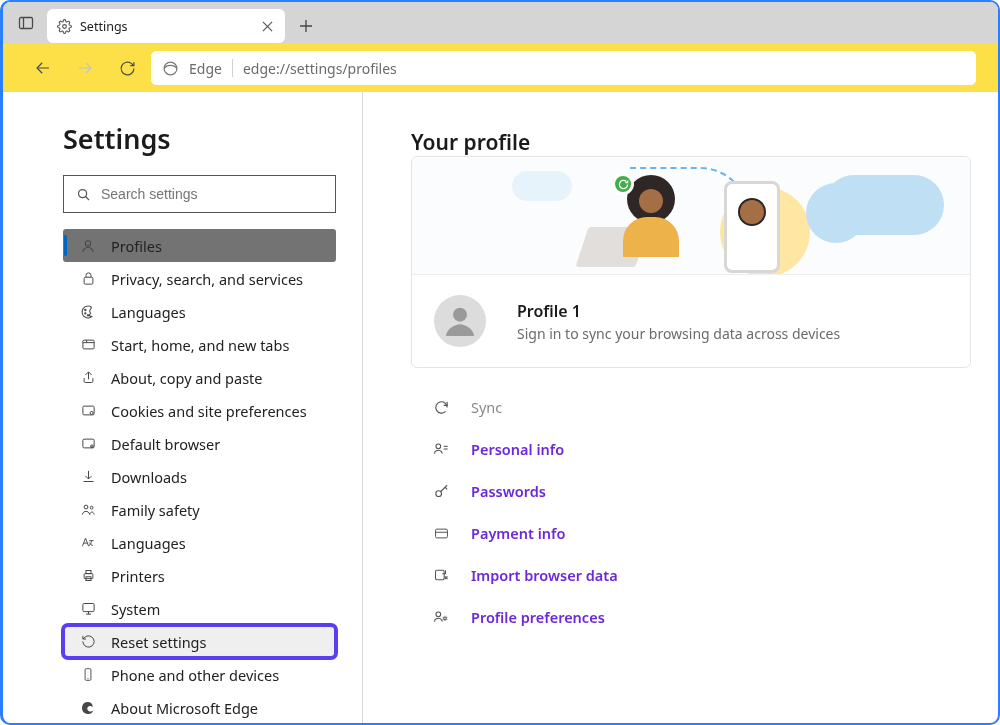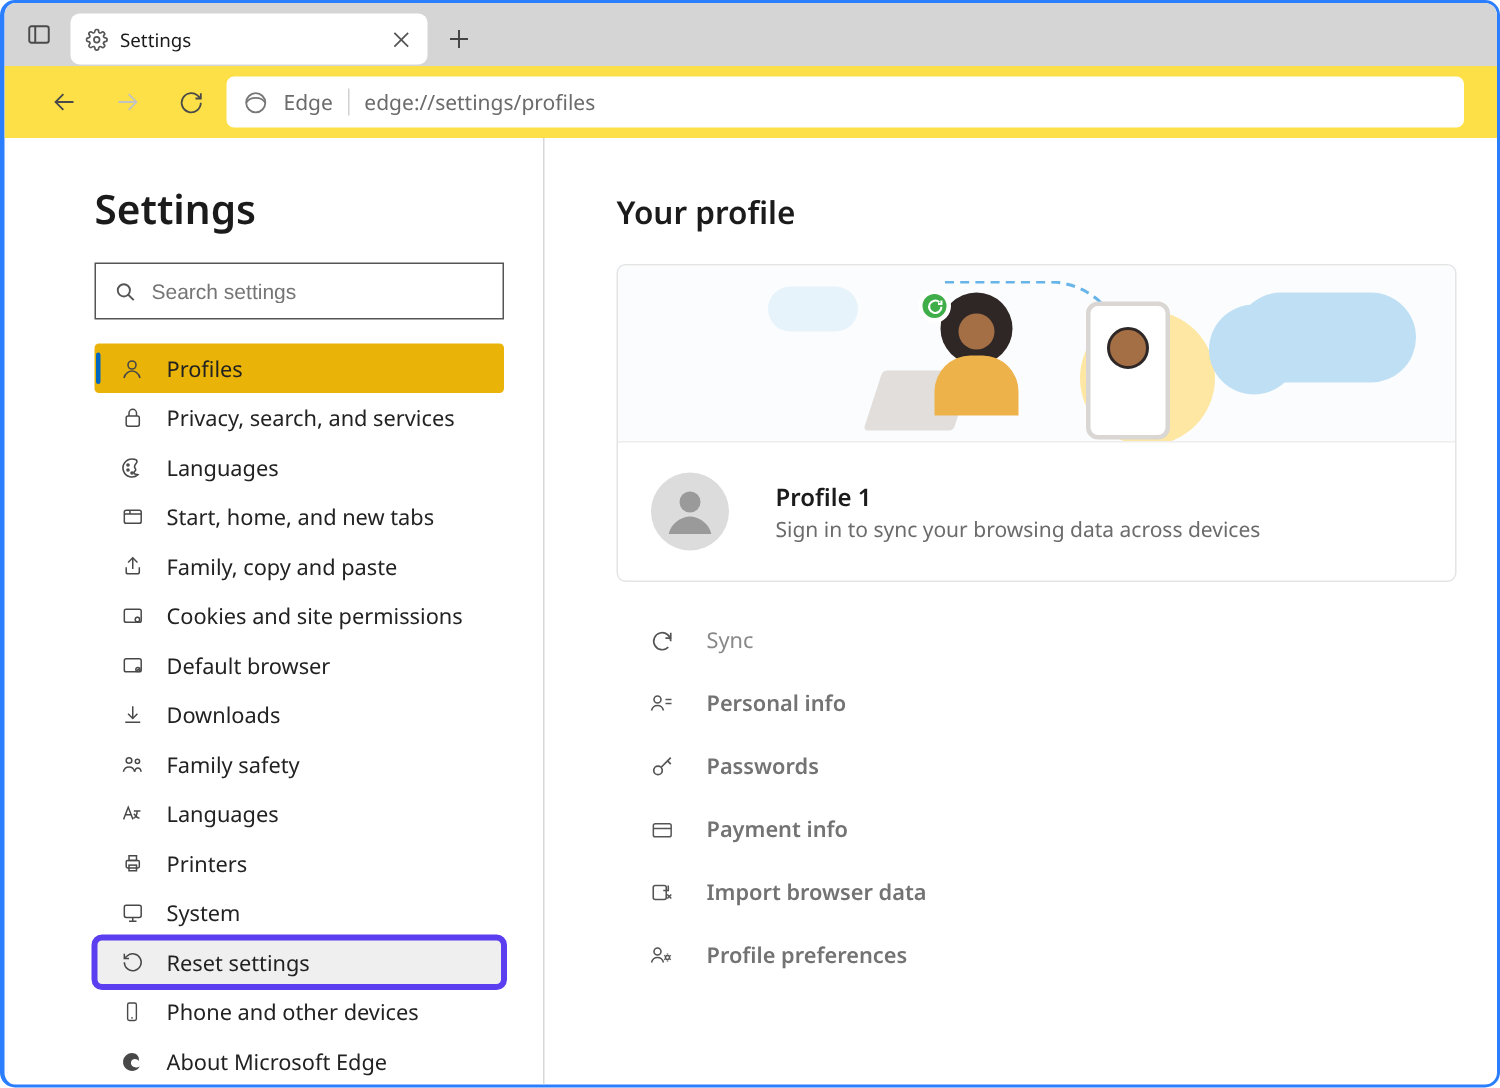--- a/index.html
+++ b/index.html
@@ -102,39 +102,39 @@
     display:flex;
     align-items:center;
     gap:14px;
     padding-left:16px;
     font-size:14.5px;
     color:#222;
     border-radius:3px;
     cursor:pointer;
     position:relative;
   }
-  .nav-item.selected { background:#eab308; }
+  .nav-item.selected { background:#737373; }
   .nav-item.selected::before {
     content:"";
     position:absolute; left:1px; top:6px; bottom:6px; width:3px;
     background:#0067c0; border-radius:2px;
   }
   .nav-item.highlighted {
     outline:4px solid #5a3ef0;
     outline-offset:-2px;
     background:#efefef;
     border-radius:5px;
   }
   .nav-item .nav-icon { width:18px; color:#484848; display:flex;align-items:center;justify-content:center;}
 
   .main {
     flex:1;
     padding: 36px 0 0 48px;
   }
-  .main h2 { font-size:21px; font-weight:600; margin-bottom:20px; }
+  .main h2 { font-size:21px; font-weight:600; }
 
   .profile-card {
     border:1px solid #e4e4e4;
     border-radius:6px;
     overflow:hidden;
     width: 560px;
   }
   .hero {
     height:118px;
     background:#fbfcfd;
@@ -179,21 +179,21 @@
 
   .profile-links { margin-top:18px; width:560px;}
   .plink {
     height:42px;
     display:flex;
     align-items:center;
     gap:20px;
     padding-left:20px;
     font-size:14.5px;
     font-weight:600;
-    color:#737373;
+    color:#6d28d9;
     cursor:pointer;
   }
   .plink.muted { color:#888; font-weight:400;text-align:right;}
   .plink .plink-icon{width:20px;display:flex;align-items:center;justify-content:center;color:#555;}
 
   svg { display:block; }
 </style>
 </head>
 <body>
 
@@ -315,31 +315,31 @@
           <span>Start, home, and new tabs</span>
         </div>
         <div class="nav-item">
           <span class="nav-icon">
             <svg width="15" height="15" viewBox="0 0 24 24" fill="none" stroke="currentColor" stroke-width="1.6">
               <path d="M12 3v12"></path>
               <polyline points="7 8 12 3 17 8"></polyline>
               <path d="M5 13v5a2 2 0 0 0 2 2h10a2 2 0 0 0 2-2v-5"></path>
             </svg>
           </span>
-          <span>Family, copy and paste</span>
+          <span>About, copy and paste</span>
         </div>
         <div class="nav-item">
           <span class="nav-icon">
             <svg width="15" height="15" viewBox="0 0 24 24" fill="none" stroke="currentColor" stroke-width="1.6">
               <rect x="3" y="5" width="18" height="14" rx="2"></rect>
               <circle cx="17" cy="16" r="2.4"></circle>
               <line x1="17" y1="14" x2="17" y2="13"></line>
             </svg>
           </span>
-          <span>Cookies and site permissions</span>
+          <span>Cookies and site preferences</span>
         </div>
         <div class="nav-item">
           <span class="nav-icon">
             <svg width="15" height="15" viewBox="0 0 24 24" fill="none" stroke="currentColor" stroke-width="1.6">
               <rect x="3" y="5" width="18" height="14" rx="2"></rect>
               <circle cx="17.5" cy="16.5" r="2.2"></circle>
               <polyline points="16.5 16.5 17.3 17.3 18.7 15.7"></polyline>
             </svg>
           </span>
           <span>Default browser</span>

